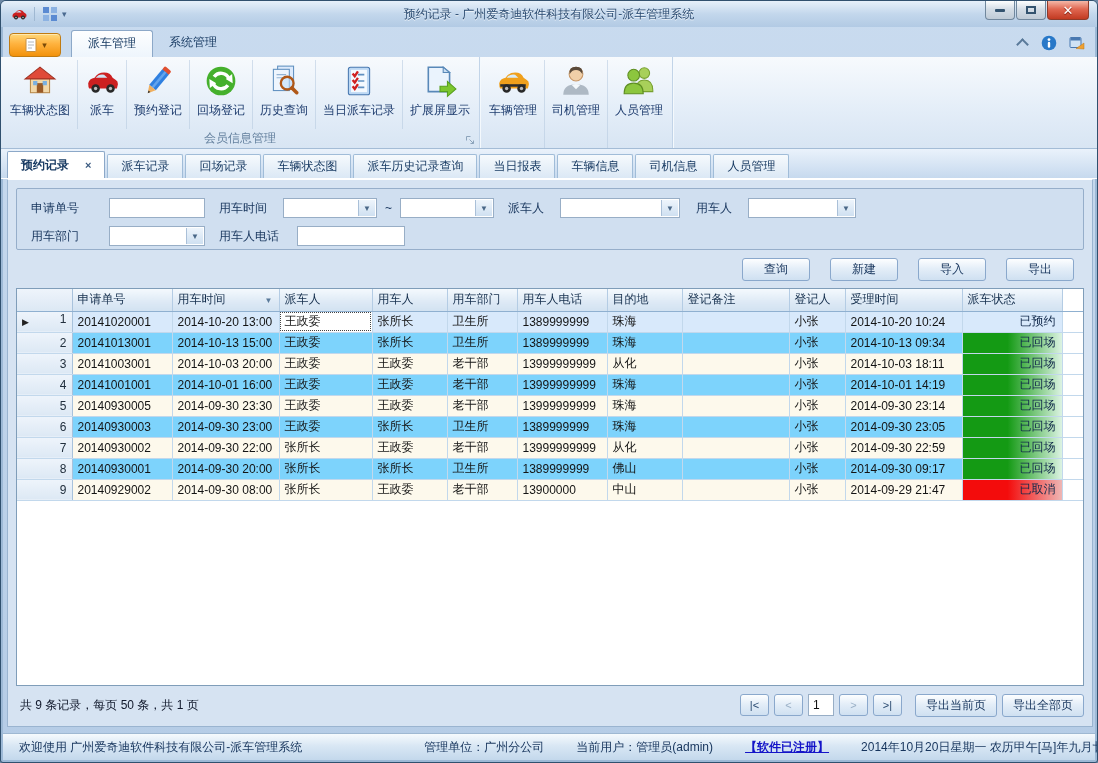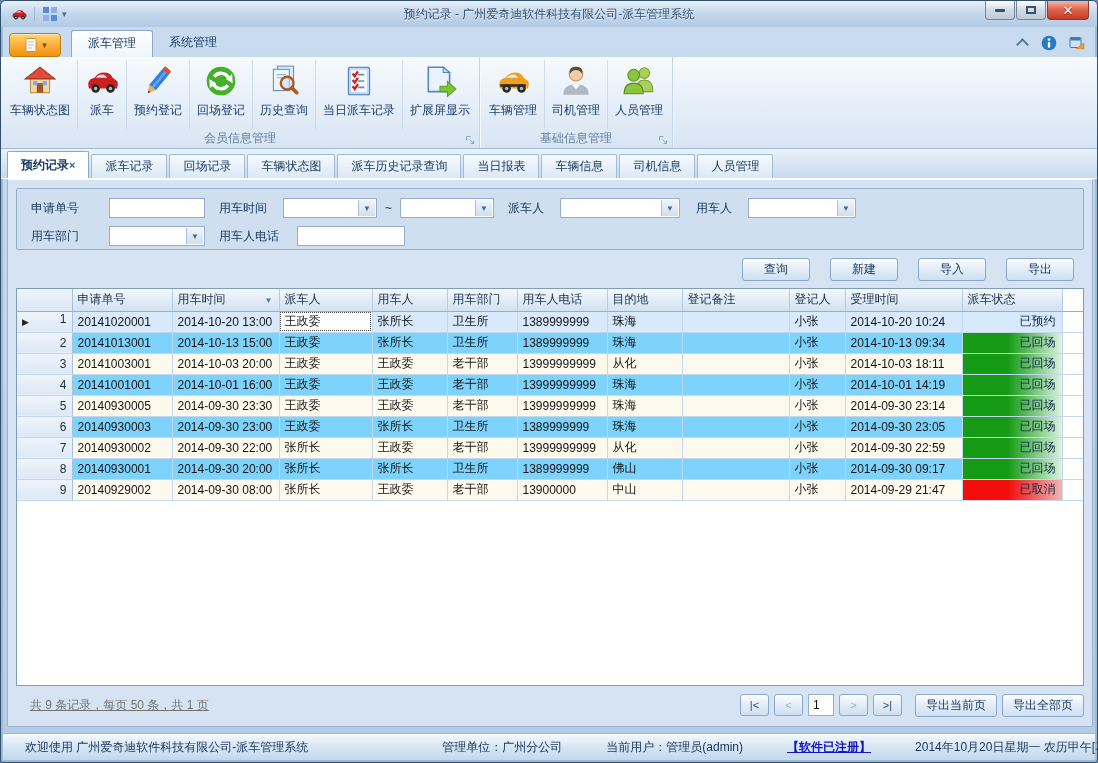--- a/index.html
+++ b/index.html
@@ -50,21 +50,21 @@
   .ricon svg{ width:100%; height:100%; display:block; }
   .rlabel{ white-space:nowrap; color:#1e3c6e; }
   .rgrouplabel{ height:19px; display:flex; align-items:center; justify-content:center; position:relative;
     color:#64809e; }
   .launcher{ position:absolute; right:4px; bottom:4px; width:10px; height:10px; opacity:.8;}
   .launcher svg{width:100%;height:100%;}
   
   .docstrip{ position:absolute; left:0; top:148px; right:0; height:30px;
     background:linear-gradient(#eaf2fb,#c6d9ee); display:flex; align-items:flex-end; padding-left:6px;
     border-bottom:1px solid #ffffff;}
-  .dtab{ height:24px; display:flex; align-items:center; gap:0; padding:0 13px;
+  .dtab{ height:24px; display:flex; align-items:center; gap:16px; padding:0 13px;
     background:linear-gradient(#f6fafd,#dbe8f5); border:1px solid #a0bcd8; border-bottom:none;
     border-radius:2px 2px 0 0; margin-right:2px; color:#1a3c64; white-space:nowrap;}
   .dtab.active{ height:27px; background:#fff; border-color:#8ca8c8; font-weight:bold;}
   .dtab .x{ font-weight:bold; color:#3a5a80; font-size:11px;}
   
   .tabpage{ position:absolute; left:6px; top:178px; width:1086px; height:548px; background:#d6e3f2;
     border:1px solid #9ab4d0; border-top:1px solid #fff; }
   .filter-panel{ position:absolute; left:8px; top:8px; right:8px; height:62px; background:#d0dff0;
     border:1px solid #96aeca; border-radius:2px; padding:7px 0 0 14px; }
   .frow{ display:flex; align-items:center; height:24px; }
@@ -95,33 +95,33 @@
   tr.cyan td{ background:#7dd3fc; }
   tr.cream td{ background:#fdf9ec; }
   tr.current td.rowhead, tr.cyan td.rowhead, tr.cream td.rowhead{ background:linear-gradient(#eef4fb,#dce8f4); }
   td.focused{ background:#fff !important; outline:1px dotted #444; outline-offset:-2px; }
   .sortarrow{ position:absolute; right:6px; top:7px; font-size:8px; color:#5a7a9a; }
   td.statuscell{ padding:0; }
   .statuspill{ height:100%; display:flex; align-items:center; justify-content:flex-end; padding:0 6px;
     color:#10284a; }
   
   .pagerrow{ position:absolute; left:8px; right:8px; bottom:8px; height:26px; display:flex; align-items:center; }
-  .summary{ margin-left:14px; color:#737373;text-decoration:underline; }
+  .summary{ margin-left:4px; color:#0f172a; }
   .pager{ margin-left:auto; display:flex; align-items:center; gap:5px; }
   .pbtn{ width:29px; height:22px; display:flex; align-items:center; justify-content:center;
     background:linear-gradient(#fdfeff,#e4eef8 45%,#cfe0f1); border:1px solid #8aa8cc; border-radius:3px;
     color:#2a4a70; font-size:11px;}
   .pbtn.disabled{ color:#9ab0c6; }
   .pageinput{ width:26px; height:22px; text-align:left; }
   .pexport{ margin-left:8px; }
   
   .statusbar{ position:absolute; left:2px; right:2px; bottom:2px; height:27px;
     background:linear-gradient(#f6fafd,#d9e7f4 45%,#c3d8ec); border-top:1px solid #9fb8d2;
     display:flex; align-items:center; color:#16345c; }
-  .sseg{ padding:0 22px; white-space:nowrap;text-align:right; }
+  .sseg{ padding:0 16px; white-space:nowrap;text-align:right; }
   .sdiv{ width:1px; height:16px; background:#aac2da; box-shadow:1px 0 0 #fff; }
   .license{ color:#1414c8; text-decoration:underline; font-weight:bold; }
   .grip{ margin-left:auto; margin-right:4px; width:12px; height:12px; opacity:.7;}
 </style>
 </head>
 <body>
 
 <div class="window">
 
   <div class="titlebar">
@@ -328,27 +328,20 @@
             <span class="ricon">
               <svg viewBox="0 0 32 32">
                 <circle cx="21" cy="8.5" r="5" fill="#a8d05a" stroke="#78a030"></circle>
                 <path d="M13 25q0-10 8-10t8 10v1H13z" fill="#a8d05a" stroke="#78a030"></path>
                 <circle cx="11" cy="10.5" r="5.5" fill="#8cc63e" stroke="#5e8e22"></circle>
                 <path d="M2 28q0-10 9-10t9 10z" fill="#8cc63e" stroke="#5e8e22"></path>
               </svg>
             </span>
             <span class="rlabel">人员管理</span>
           </div>
-        </div>
-        <div class="rgrouplabel">
-          <span>基础信息管理</span>
-          <span class="launcher"><svg viewBox="0 0 10 10">
-              <path d="M1.5 1.5h4M1.5 1.5v4" stroke="#7a94ae" fill="none"></path>
-              <path d="M4.5 4.5l4 4M8.5 5.5v3h-3" stroke="#7a94ae" fill="none"></path>
-            </svg></span>
         </div>
       </div>
     </div>
 
   <div class="docstrip" id="docstrip">
       <div class="dtab active">
         <span>预约记录</span>
         <span class="x">×</span>
       </div>
       <div class="dtab">

